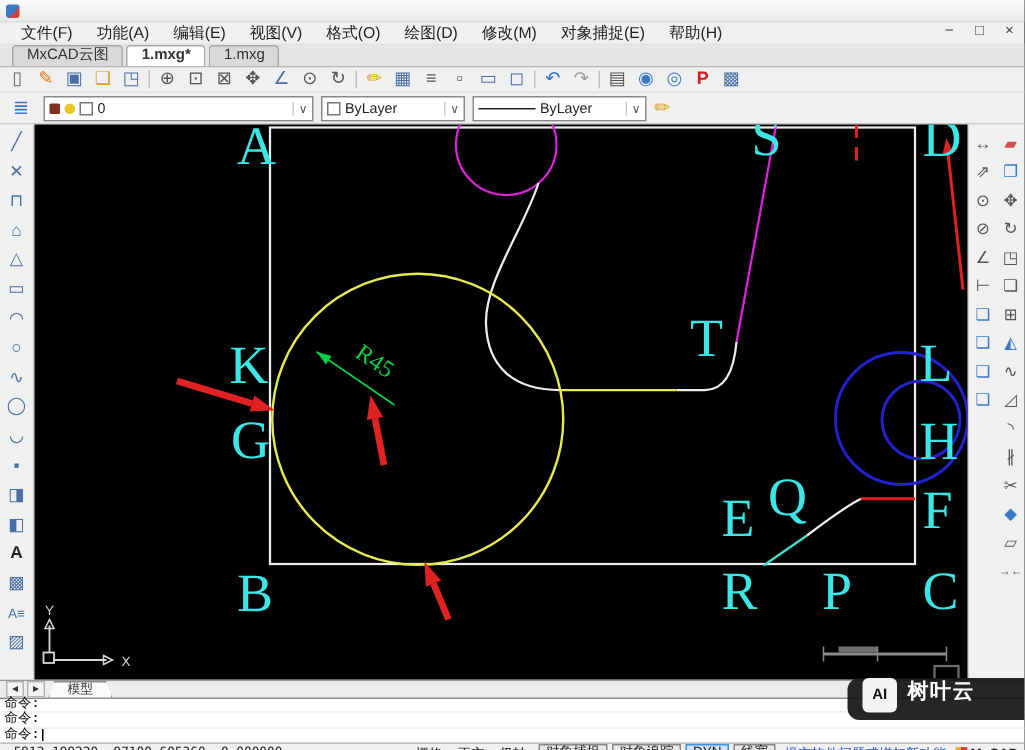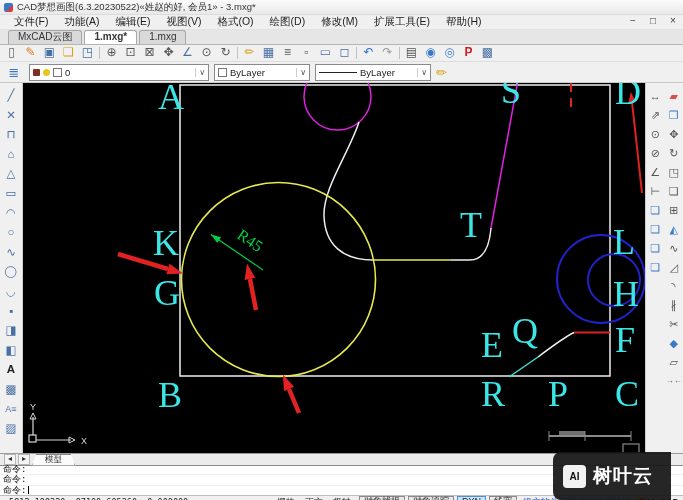--- a/index.html
+++ b/index.html
@@ -69,47 +69,46 @@
     font-size:9px;padding:0 4px;color:#222;}
   .coords{font-family:"DejaVu Sans Mono","Liberation Mono",monospace;font-size:8.5px;}
   .status-right{margin-left:auto;display:flex;align-items:center;}
   .flat-toggle{margin:0 5px;}
   .btn-toggle{border:1px solid #8a8a8a;background:#e9e9e9;padding:0 4px;height:10px;line-height:9px;margin-left:3px;}
   .btn-toggle.active{background:#cfe3f7;border-color:#4a90d9;}
   .status-link{color:#2255cc;margin:0 6px;}
   .brand{display:flex;align-items:center;gap:2px;font-weight:bold;color:#222;}
   .brand-logo{width:8px;height:8px;background:conic-gradient(#d84040 0 25%,#3a9a40 25% 50%,#3a78c8 50% 75%,#e0b020 75%);border-radius:1px;}
   
-  .watermark{position:absolute;right:12px;top:452px;width:108px;height:48px;background:rgba(22,22,22,.93);
-    border-radius:8px 0 0 8px;display:flex;align-items:center;gap:7px;padding-left:10px;z-index:50;}
+  .watermark{position:absolute;right:0;top:452px;width:108px;height:28px;background:rgba(22,22,22,.93);
+    border-radius:8px 0 0 8px;display:flex;align-items:flex-start;gap:7px;padding-left:10px;z-index:50;}
   .wm-box{width:23px;height:23px;background:#f2f2f2;border-radius:4px;color:#111;font-weight:bold;font-size:10px;
     display:flex;align-items:center;justify-content:center;}
-  .wm-text{color:#fff;font-size:19px;font-weight:bold;letter-spacing:1px;}
+  .wm-text{color:#fff;font-size:14px;font-weight:bold;letter-spacing:1px;}
   
   .lbl{font-family:"Liberation Serif","DejaVu Serif",serif;fill:#3ce6e6;font-size:36px;text-anchor:middle;}
   .dimtxt{font-family:"Liberation Serif","DejaVu Serif",serif;fill:#00d044;font-size:16px;text-anchor:middle;}
   .ucslbl{fill:#d8d8d8;font-size:9px;font-family:"Liberation Sans",sans-serif;}
 </style>
 </head>
 <body>
 
 <div class="titlebar">
   <span class="appicon"></span>
-  <span>CAD梦想画图(6.3.20230522)«姓赵的好, 会员1» - 3.mxg*</span>
 </div>
 
 <div class="menubar">
   <span class="menu-item">文件(F)</span>
   <span class="menu-item">功能(A)</span>
   <span class="menu-item">编辑(E)</span>
   <span class="menu-item">视图(V)</span>
   <span class="menu-item">格式(O)</span>
   <span class="menu-item">绘图(D)</span>
   <span class="menu-item">修改(M)</span>
-  <span class="menu-item">扩展工具(E)</span>
+  <span class="menu-item">对象捕捉(E)</span>
   <span class="menu-item">帮助(H)</span>
   <span class="winctl">
     <span>−</span>
     <span>□</span>
     <span>×</span>
   </span>
 </div>
 
 <div class="tabbar">
   <span class="tab">MxCAD云图</span>

